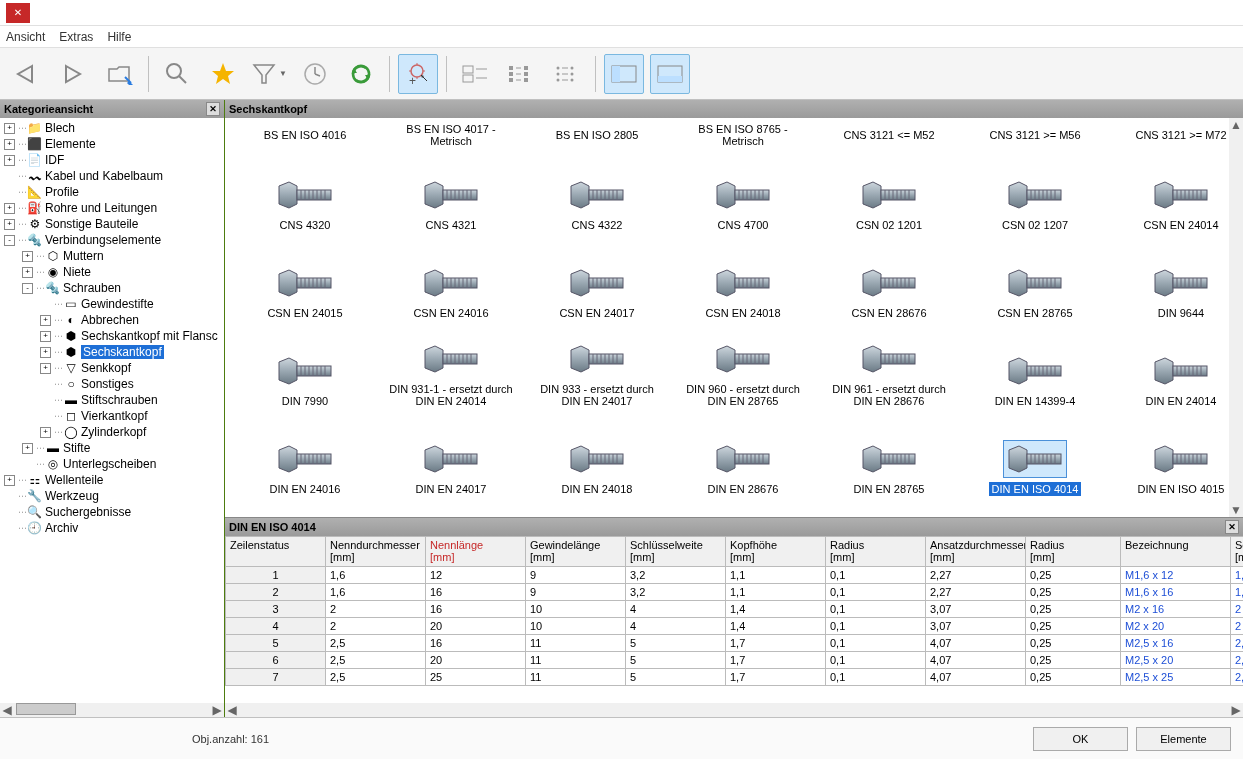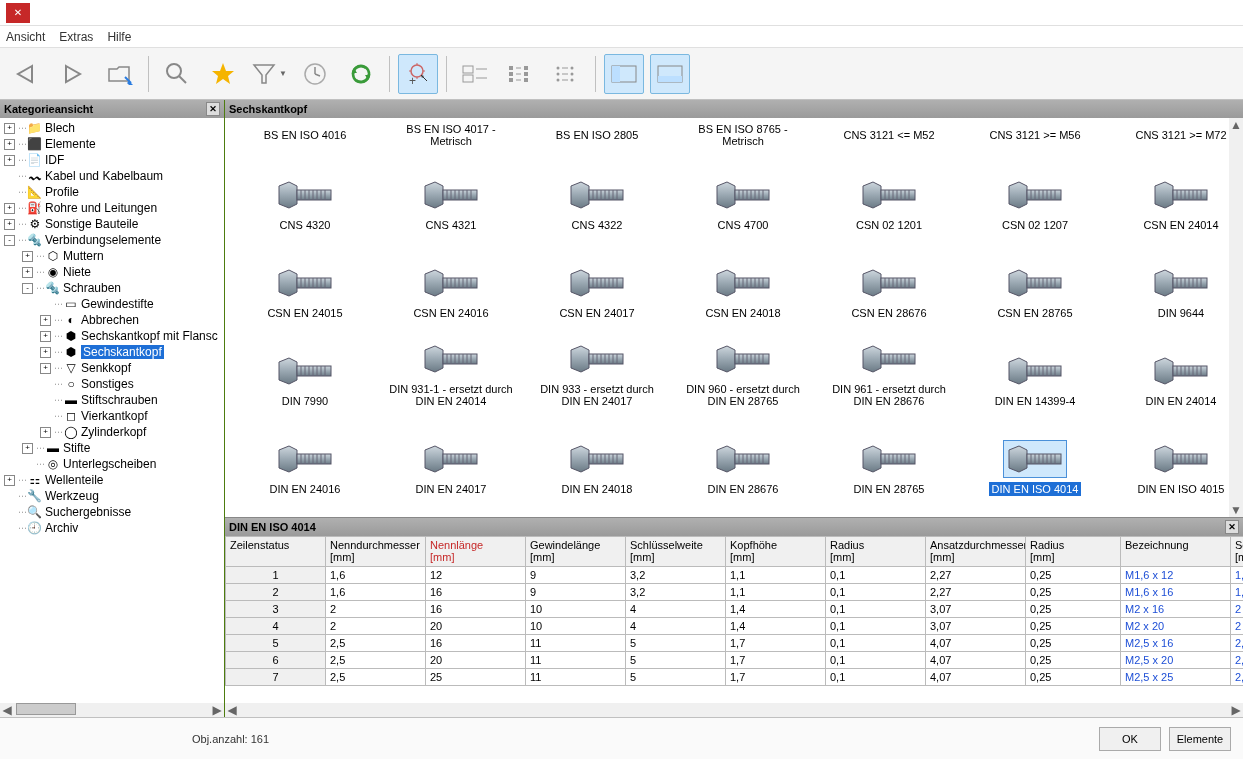--- a/index.html
+++ b/index.html
@@ -47,21 +47,21 @@
 th, td { border: 1px solid #bbb; padding: 2px 4px; font-size: 11px; text-align: left; overflow: hidden; white-space: nowrap; }
 th { background: #f0f0f0; font-weight: normal; height: 30px; vertical-align: top; }
 th.red { color: #c62828; }
 td.row-num { text-align: center; background: #f0f0f0; }
 td.bez { color: #1e4fd6; }
 .table-hscroll { height:14px; background:#f0f0f0; display:flex; align-items:center; }
 .table-hscroll .arrow { width:14px; height:14px; display:flex; align-items:center; justify-content:center; color:#666; cursor:pointer;}
 .footer { height: 42px; border-top:1px solid #c0c0c0; display:flex; align-items:center; padding: 0 12px; background:#fafafa;}
 .footer .status { margin-left: 180px; font-size:11px; color:#333; }
 .footer .buttons { margin-left:auto; display:flex; gap:8px; }
-.footer button { width:62px; height:24px; font-size:11px; background:#f0f0f0; border:1px solid #aaa; cursor:pointer; }
+.footer button { width:95px; height:24px; font-size:11px; background:#f0f0f0; border:1px solid #aaa; cursor:pointer; }
 th.col-zeile{width:100px}th.col-nenn{width:100px}th.col-len{width:100px}th.col-gew{width:100px}th.col-schl{width:100px}th.col-kopf{width:100px}th.col-rad{width:100px}th.col-ans{width:100px}th.col-rad2{width:95px}th.col-bez{width:110px}th.col-sch{width:30px}
 </style>
 </head>
 <body>
 
 <div class="titlebar">
   <div class="close-btn">✕</div>
 </div>
 
 <div class="menubar">

